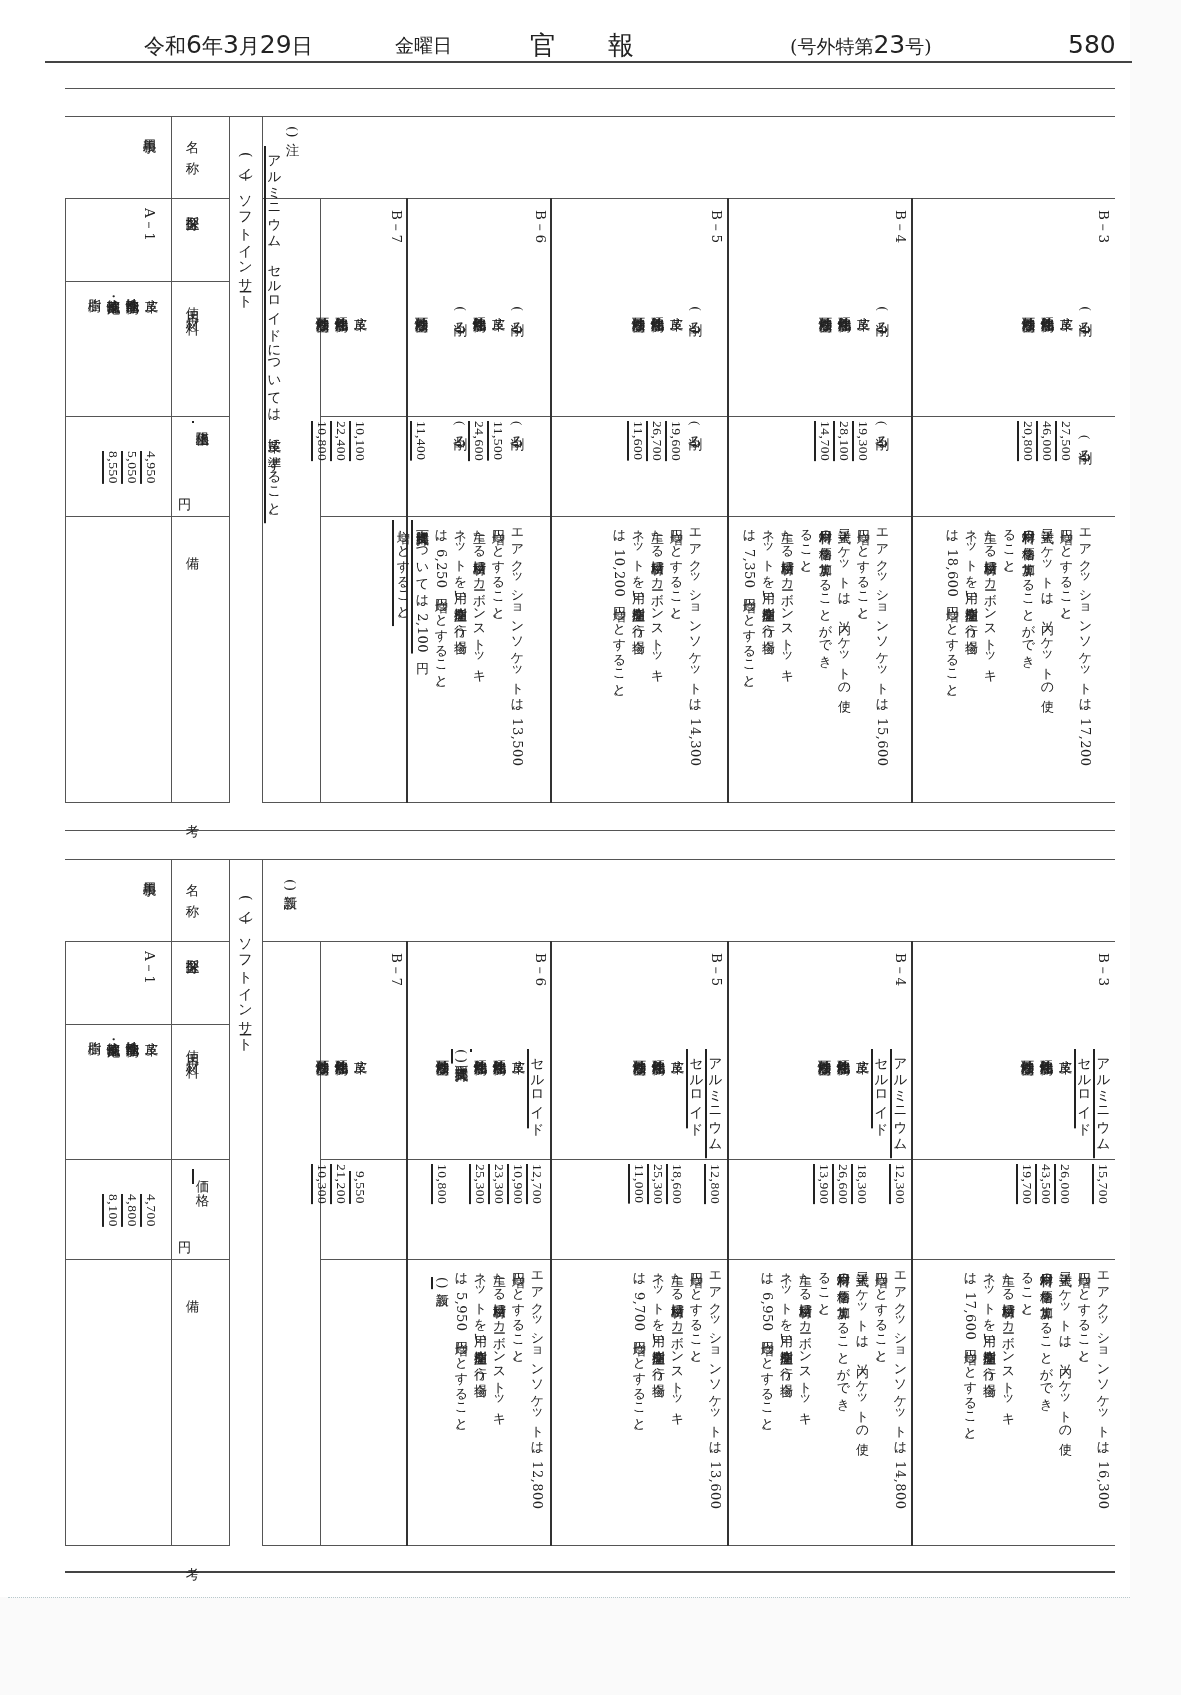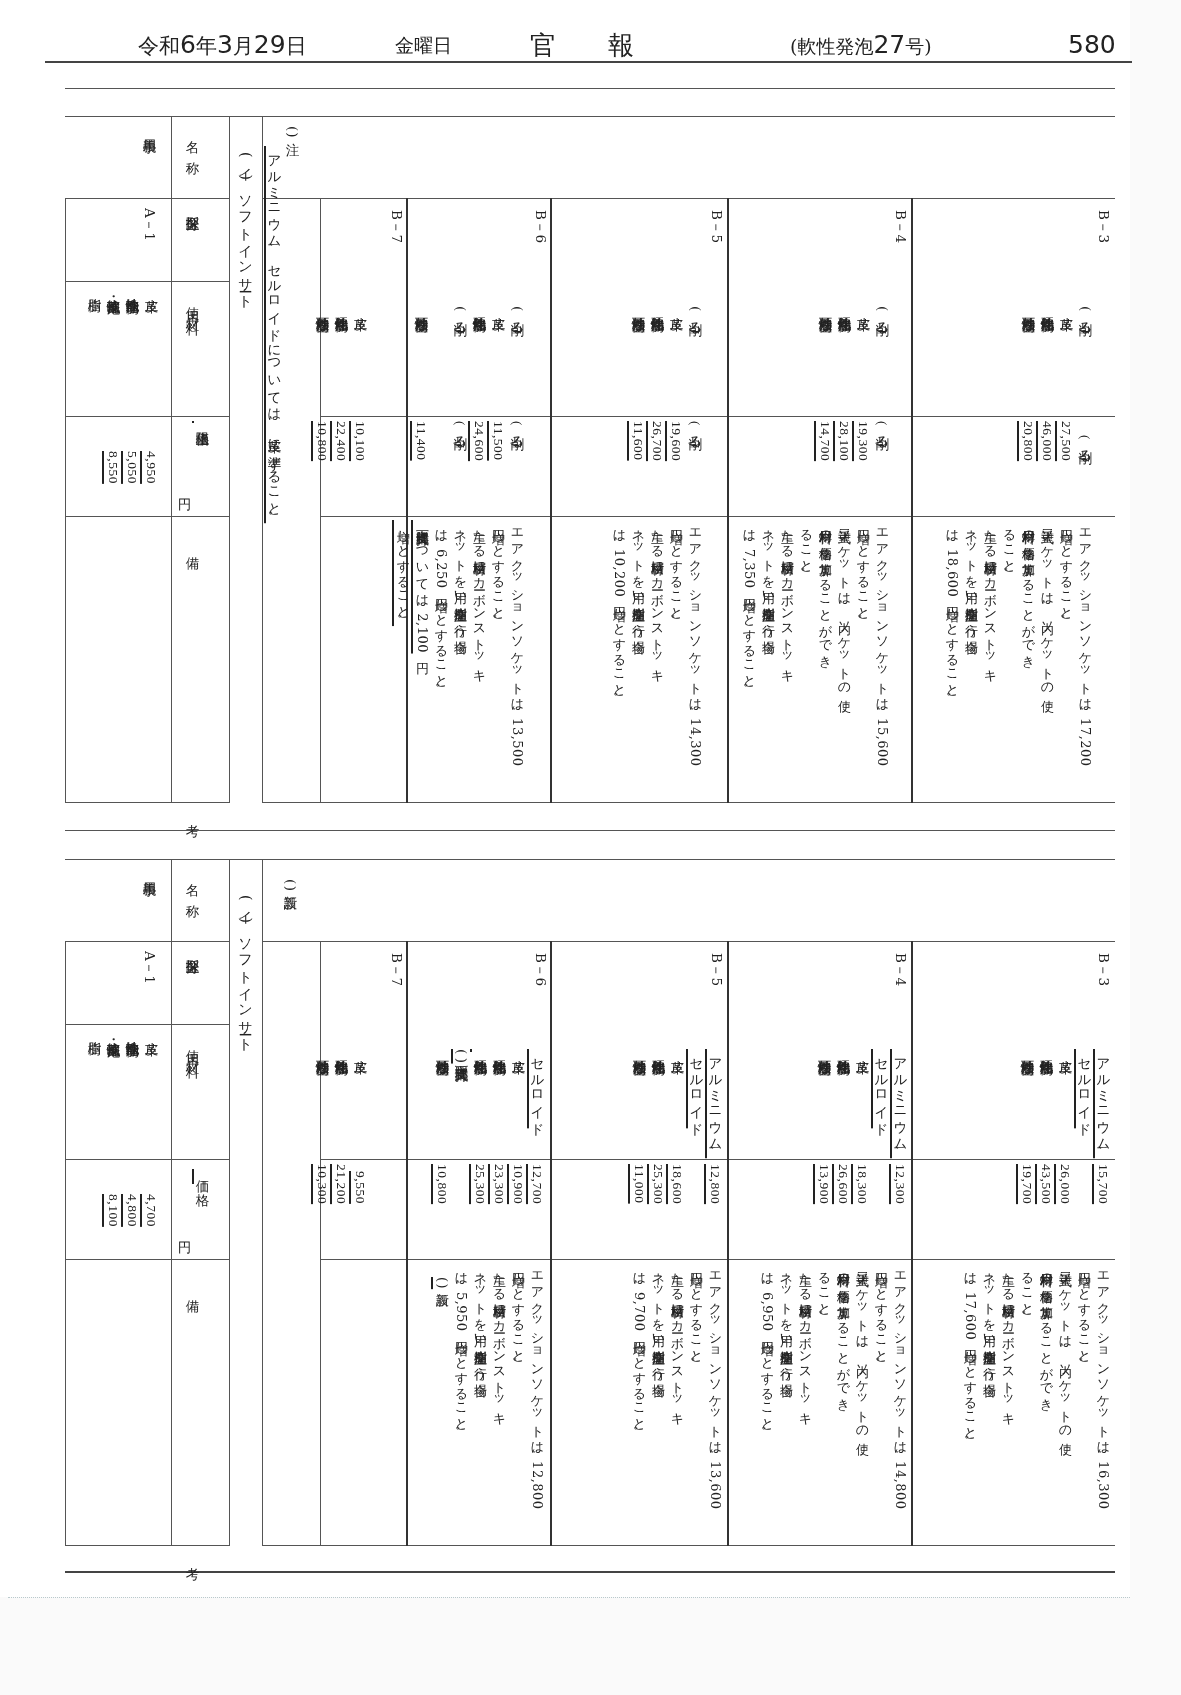--- a/index.html
+++ b/index.html
@@ -28,27 +28,27 @@
   .num { font-family:"Liberation Serif","DejaVu Serif",serif; font-size:13.5px; }
 
   .line { display:block; }
 </style>
 </head>
 <body>
 
 <div class="sheet"></div>
 <div class="sheet-edge"></div>
 
-<div class="hdr" style="left:138px;">
+<div class="hdr" style="left:144px;">
   <span>令和</span><span class="big">6</span><span>年</span><span class="big">3</span><span>月</span><span class="big">29</span><span>日</span>
 </div>
 <div class="hdr" style="left:395px;font-size:19px;">金曜日</div>
 <div class="hdr" style="left:530px;font-size:26px;white-space:pre;">官　　報</div>
 <div class="hdr" style="left:790px;font-size:19px;">
-  <span>(軟性発泡</span><span class="big">27</span><span>号)</span>
+  <span>(号外特第</span><span class="big">23</span><span>号)</span>
 </div>
 <div class="hdr" style="left:1068px;"><span class="big">580</span></div>
 <div class="hdr-rule"></div>
 
 <div class="hrule" style="top:88px;"></div>
 <div class="hrule" style="top:116px;"></div>
 <div class="hrule" style="top:830px;"></div>
 <div class="hrule" style="top:859px;"></div>
 <div class="hrule thick" style="top:1571px;"></div>
 

